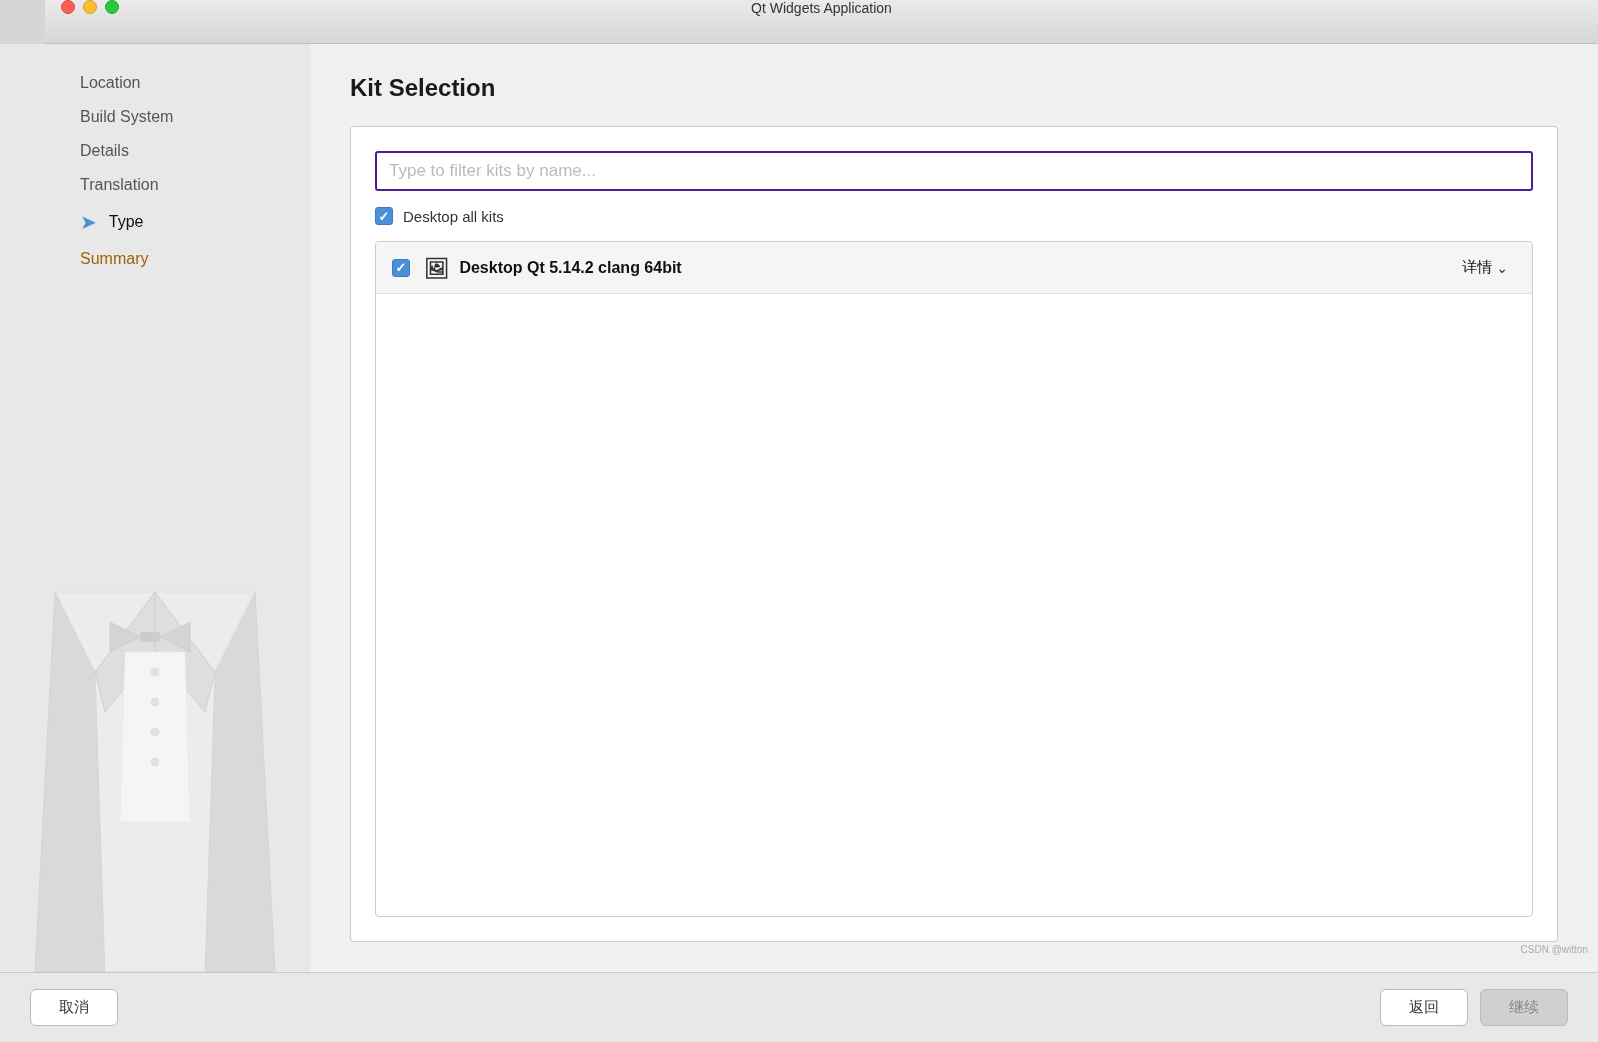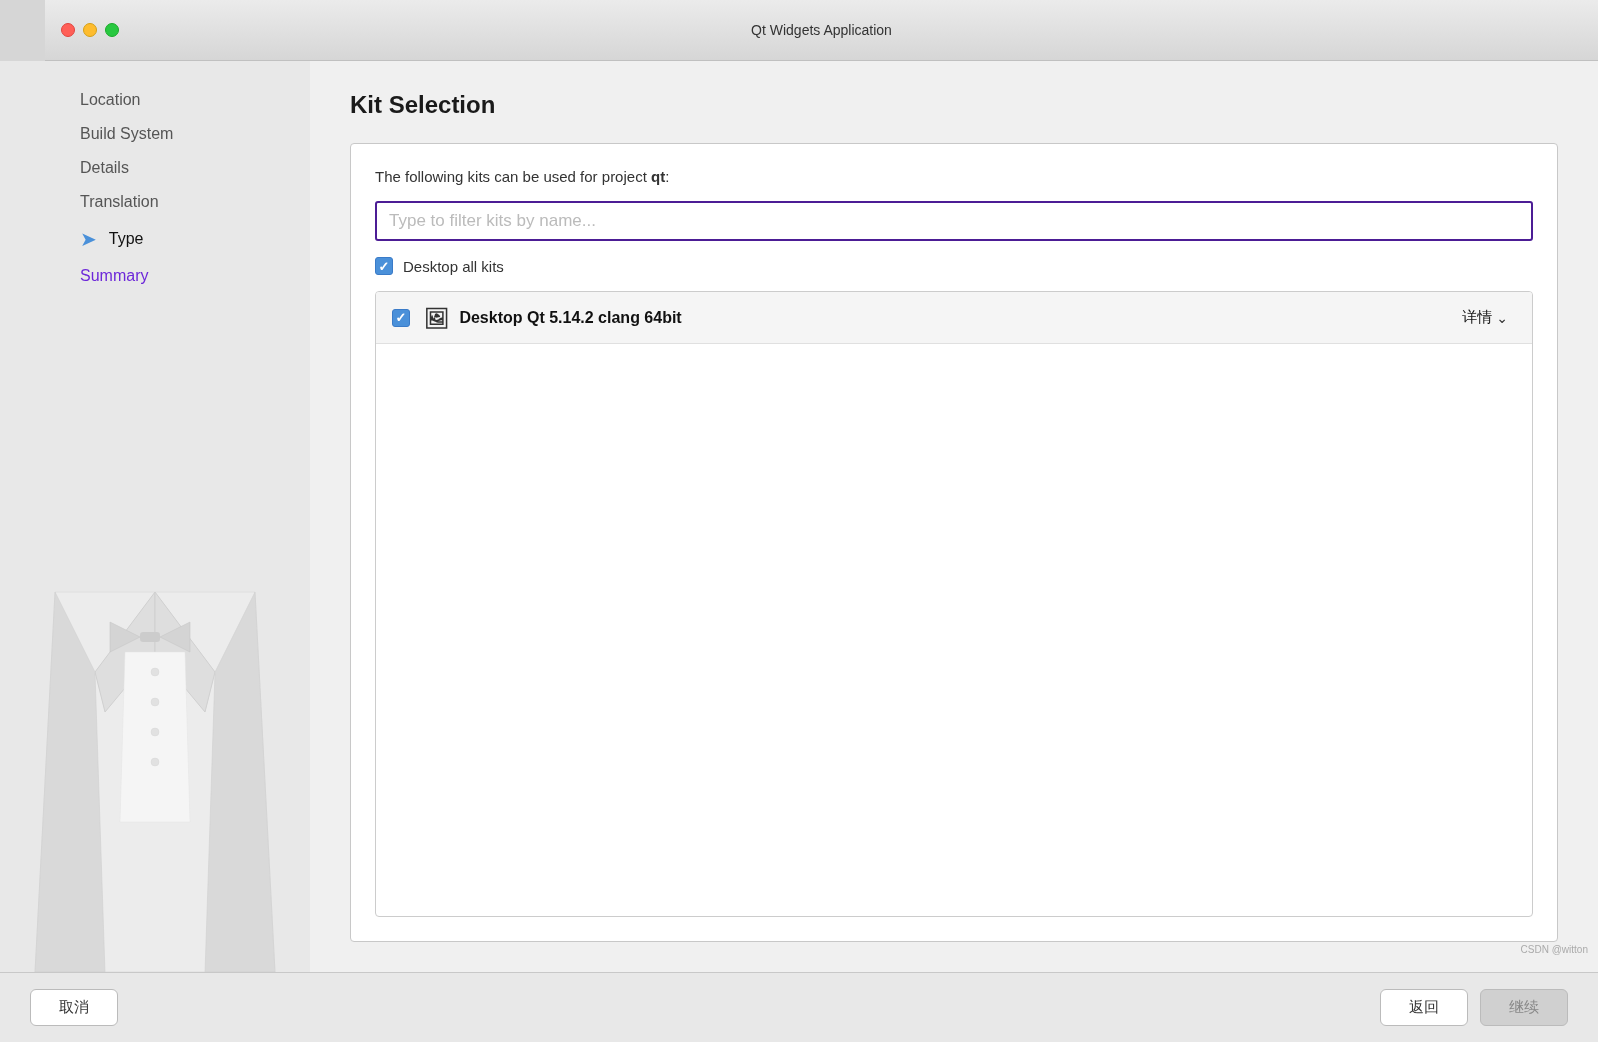--- a/index.html
+++ b/index.html
@@ -9,23 +9,22 @@
       width: 1598px;
       height: 1042px;
       overflow: hidden;
       display: flex;
       flex-direction: column;
     }
 
     
     .titlebar {
       background: linear-gradient(to bottom, #ebebeb, #d6d6d6);
-      height: 61px;
-      display: flex;
-      align-items: center;
+      height: 44px;
+      display: flex;
       justify-content: center;
       position: relative;
       border-bottom: 1px solid #c0c0c0;
       flex-shrink: 0;
       margin-left: 45px;
     }
     .titlebar-buttons {
       position: absolute;
       left: 16px;
       display: flex;
@@ -101,21 +100,21 @@
       color: #555;
       cursor: pointer;
     }
 
     .sidebar-item.active {
       color: #111;
       font-weight: 400;
     }
 
     .sidebar-item.inactive {
-      color: #6d28d9;
+      color: #a16207;
     }
 
     .sidebar-item .arrow-icon {
       color: #4a90d9;
       font-size: 20px;
       margin-right: 2px;
     }
 
     
     .content {
@@ -362,23 +361,20 @@
         <span>Summary</span>
       </div>
     </nav>
   </div>
 
   <div class="content">
     <h1 class="page-title">Kit Selection</h1>
 
     <div class="kit-panel">
 
-      <p class="kit-description">
-        <span>The following kits can be used for project </span><strong>qt</strong><span>:</span>
-      </p>
 
       <input class="filter-input" type="text" placeholder="Type to filter kits by name..." style="">
 
       <div class="select-all-row">
         <div class="checkbox-blue">
           <span class="checkmark">✓</span>
         </div>
         <span class="select-all-label">Desktop all kits</span>
       </div>
 

